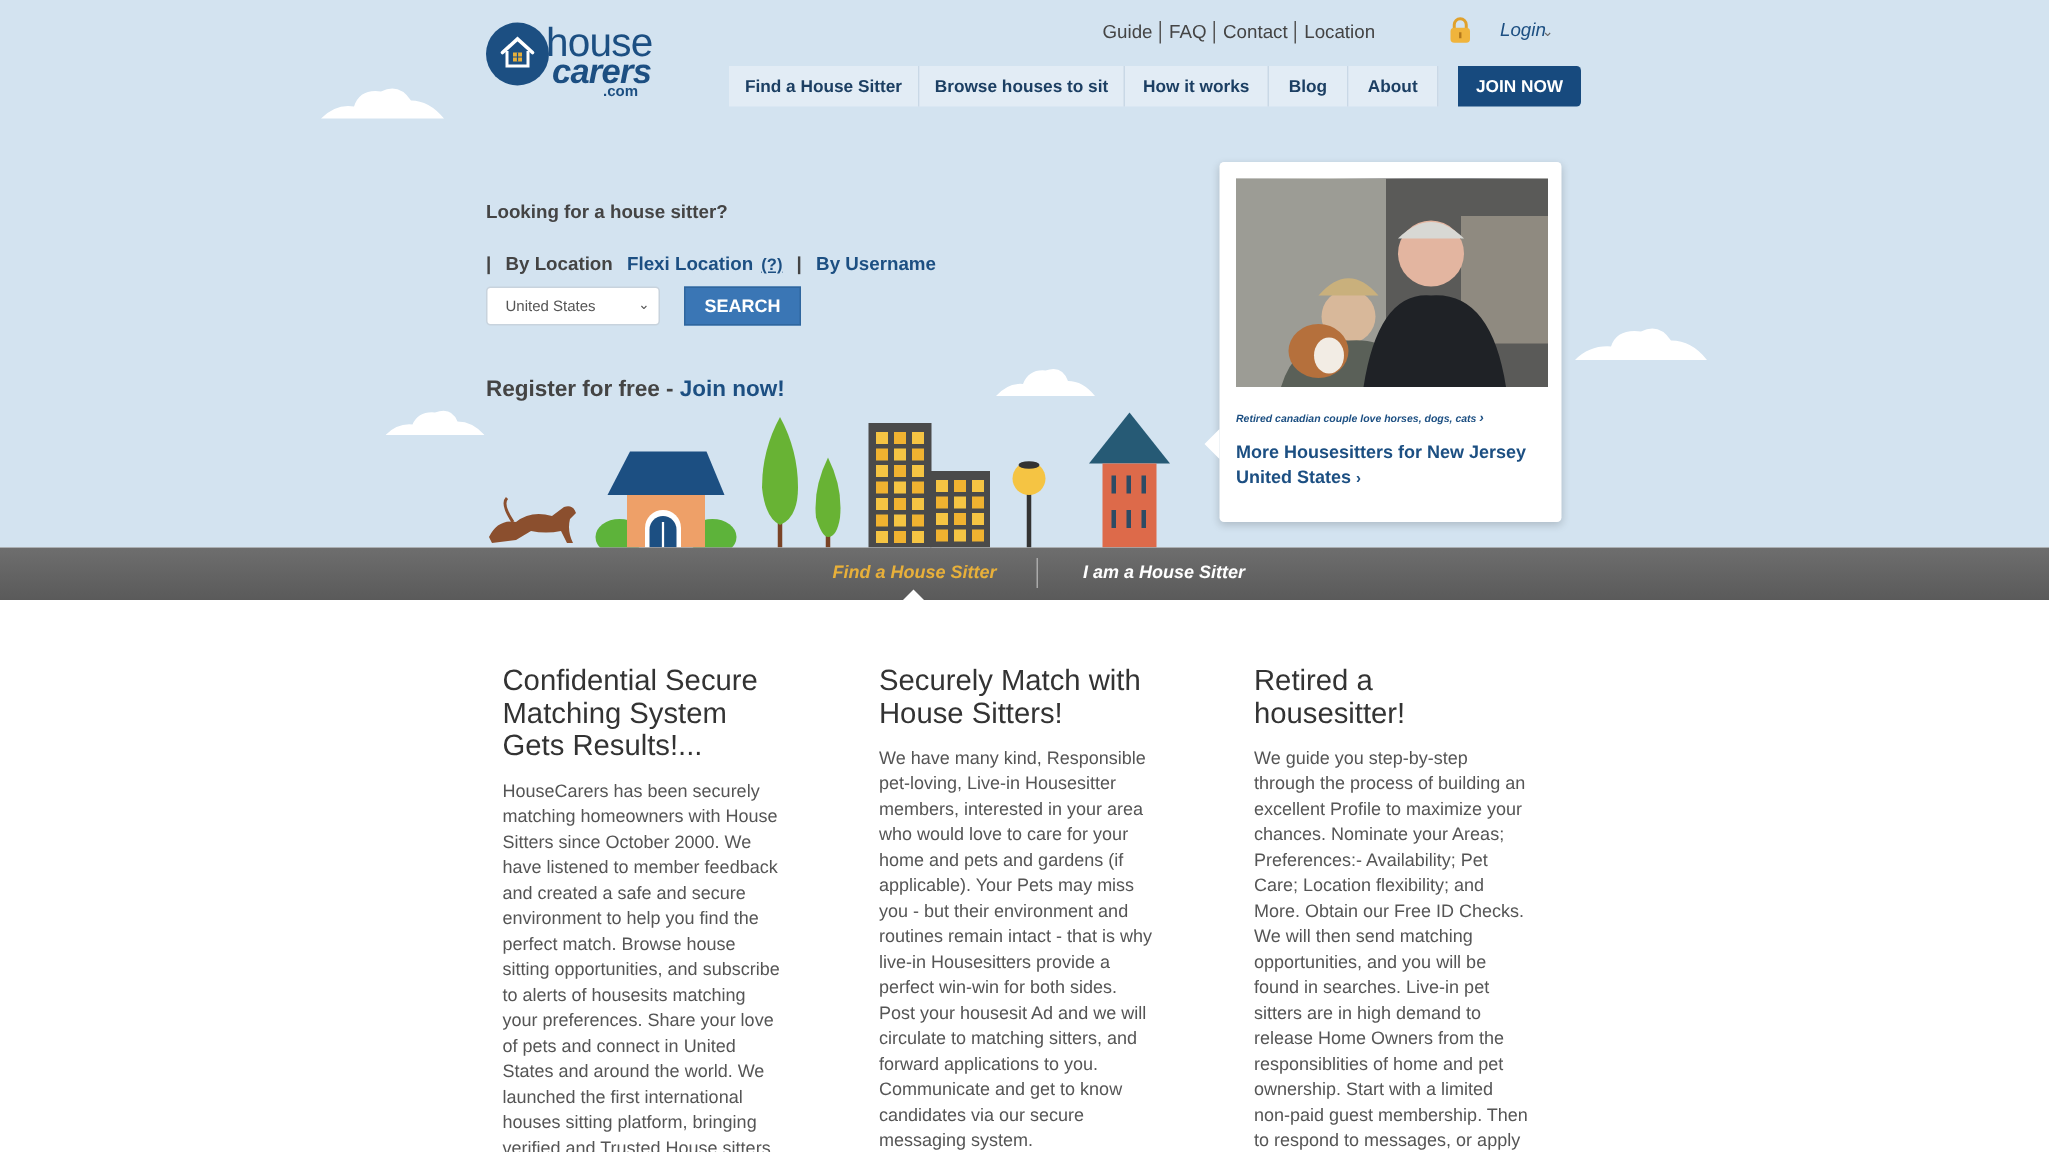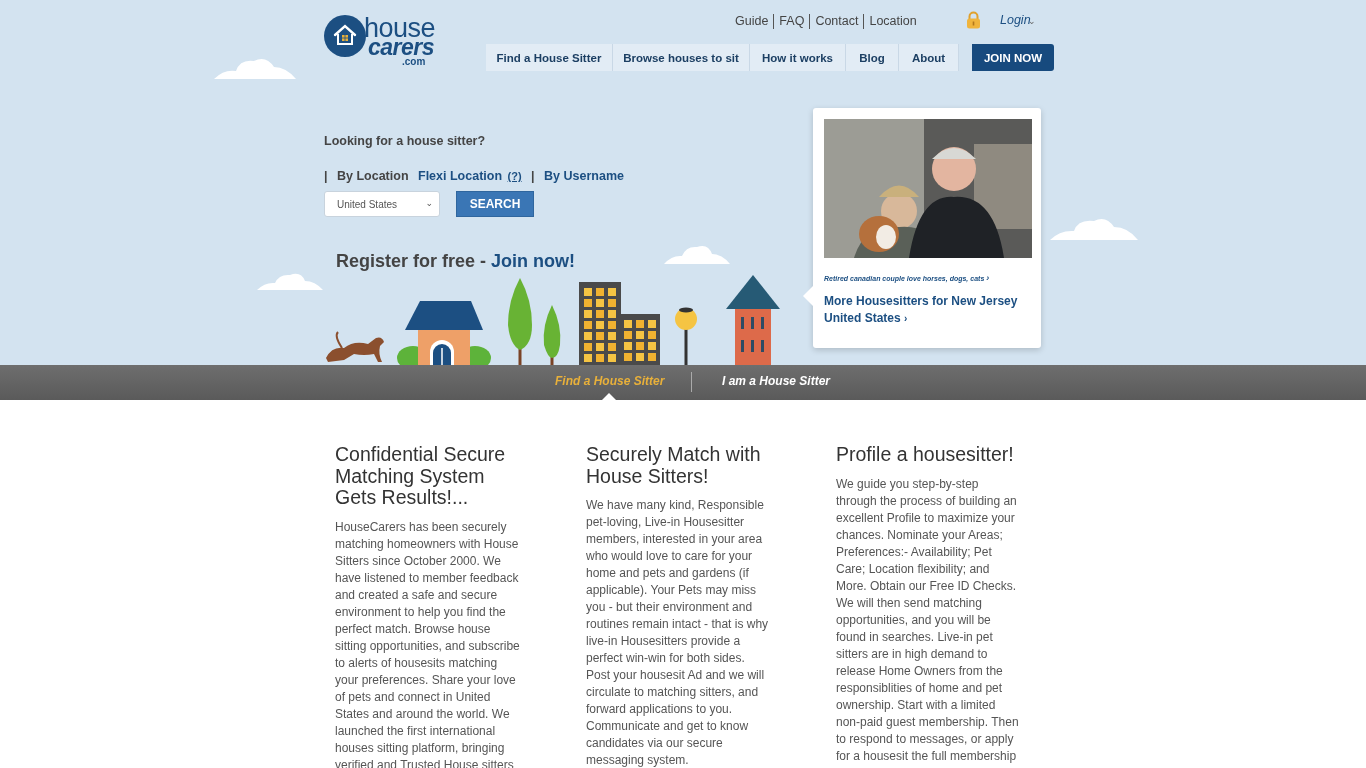--- a/index.html
+++ b/index.html
@@ -33,21 +33,21 @@
   .search-tabs { position: absolute; top: 35px; left: 0; white-space: nowrap; font-size: 12.5px; font-weight: bold; }
   .search-tabs .pipe { color: #444; margin-right: 6px; }
   .search-tabs .tab-active { color: #444; margin-right: 6px; }
   .search-tabs .tab-link { color: #1c4f82; text-decoration: none; }
   .search-tabs .help { font-size: 11px; color: #1c4f82; margin-left: 2px; }
 
   .country-select { position: absolute; top: 57px; left: 0; width: 116px; height: 26px; background: #fff; border: 1px solid #c8d3dd; border-radius: 3px; font-size: 10px; color: #555; display: flex; align-items: center; padding-left: 12px; }
   .country-select .chev { position: absolute; right: 6px; top: 6px; font-size: 9px; color: #555; }
   .search-btn { position: absolute; top: 57px; left: 132px; width: 78px; height: 26px; background: #3a76b5; color: #fff; font-size: 12px; font-weight: bold; display: flex; align-items: center; justify-content: center; border: 1px solid #2f669e; }
 
-  .register { position: absolute; top: 117px; left: 12px; font-size: 18px; font-weight: bold; color: #444; white-space: nowrap; text-align: center; }
+  .register { position: absolute; top: 117px; left: 0; font-size: 15px; font-weight: bold; color: #444; white-space: nowrap; text-align: center; }
   .register a { color: #1c4f82; text-decoration: none; }
 
   .card { position: absolute; left: 813px; top: 108px; width: 228px; height: 240px; background: #fff; border-radius: 3px; box-shadow: 0 2px 6px rgba(0,0,0,0.18); }
   .card-pointer { position: absolute; left: -10px; top: 178px; width: 0; height: 0; border-top: 10px solid transparent; border-bottom: 10px solid transparent; border-right: 10px solid #fff; }
   .card-photo { position: absolute; left: 11px; top: 11px; width: 208px; height: 139px; background: linear-gradient(90deg, #8a8b86 0%, #a6a59c 30%, #303234 55%, #22252a 75%, #6f6f6b 100%); overflow: hidden; }
   .card-caption { position: absolute; left: 11px; top: 165px; font-size: 7px; font-weight: bold; font-style: italic; color: #1c4f82; white-space: nowrap; }
   .card-more { position: absolute; left: 11px; top: 185px; font-size: 12px; font-weight: bold; color: #1c4f82; line-height: 17px; width: 200px; text-decoration: none; }
 
   .scene { position: absolute; left: 320px; top: 270px; width: 470px; height: 95px; }
 
@@ -261,15 +261,15 @@
   <p>HouseCarers has been securely matching homeowners with House Sitters since October 2000. We have listened to member feedback and created a safe and secure environment to help you find the perfect match. Browse house sitting opportunities, and subscribe to alerts of housesits matching your preferences. Share your love of pets and connect in United States and around the world. We launched the first international houses sitting platform, bringing verified and Trusted House sitters</p>
 </div>
 
 <div class="col" style="left:586px;">
   <h2>Securely Match with House Sitters!</h2>
   <p>We have many kind, Responsible pet-loving, Live-in Housesitter members, interested in your area who would love to care for your home and pets and gardens (if applicable). Your Pets may miss you - but their environment and routines remain intact - that is why live-in Housesitters provide a perfect win-win for both sides. Post your housesit Ad and we will circulate to matching sitters, and forward applications to you. Communicate and get to know candidates via our secure messaging system.</p>
 
 </div>
 
 <div class="col" style="left:836px;">
-  <h2>Profile a housesitter!</h2>
+  <h2>Retired a housesitter!</h2>
   <p style="white-space:pre-wrap">We guide you step-by-step through the process of building an excellent Profile to maximize your chances. Nominate your Areas; Preferences:- Availability; Pet Care; Location flexibility; and More. Obtain our Free ID Checks. We will then send matching opportunities, and you will be found in searches. Live-in pet sitters are in high demand to release Home Owners from the responsiblities of home and pet ownership. Start with a limited non-paid guest membership. Then to respond to messages, or apply for a housesit the full membership fee is US$50.00   per year.</p>
 </div>
 
 </body></html>

